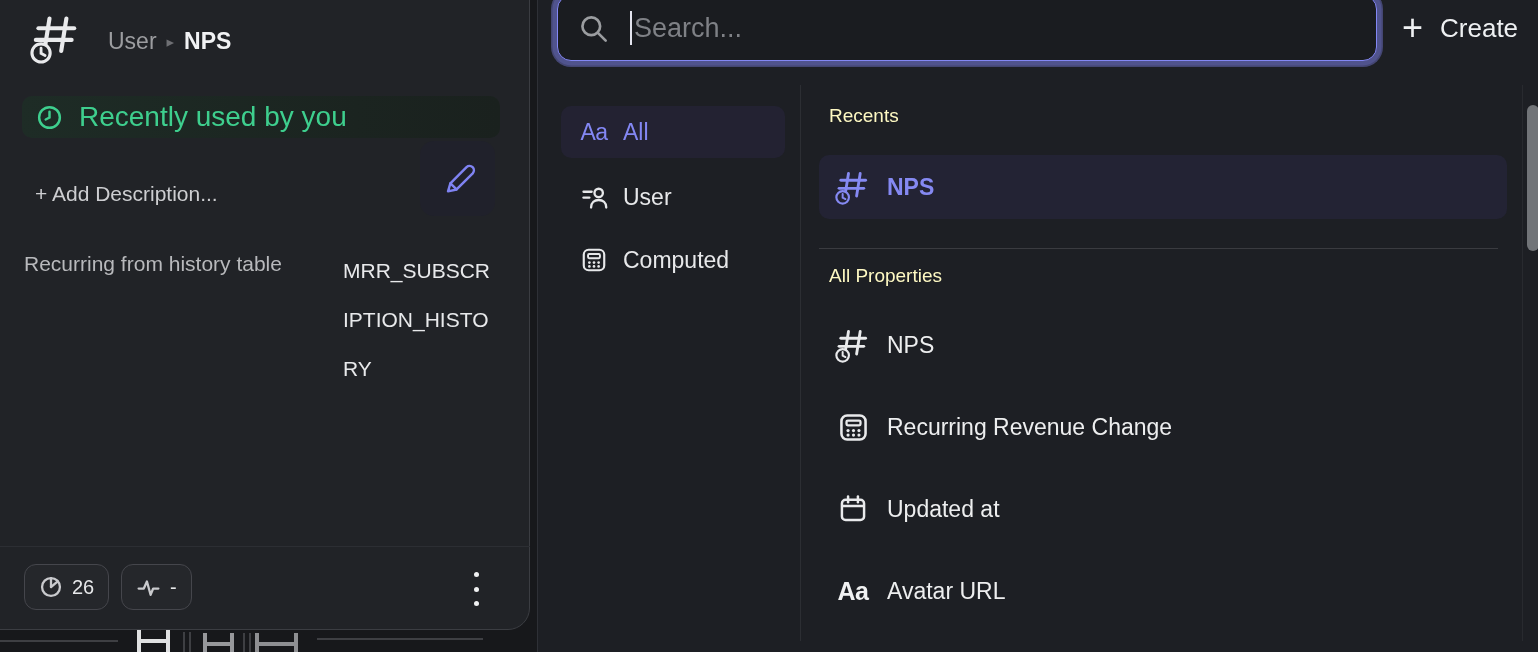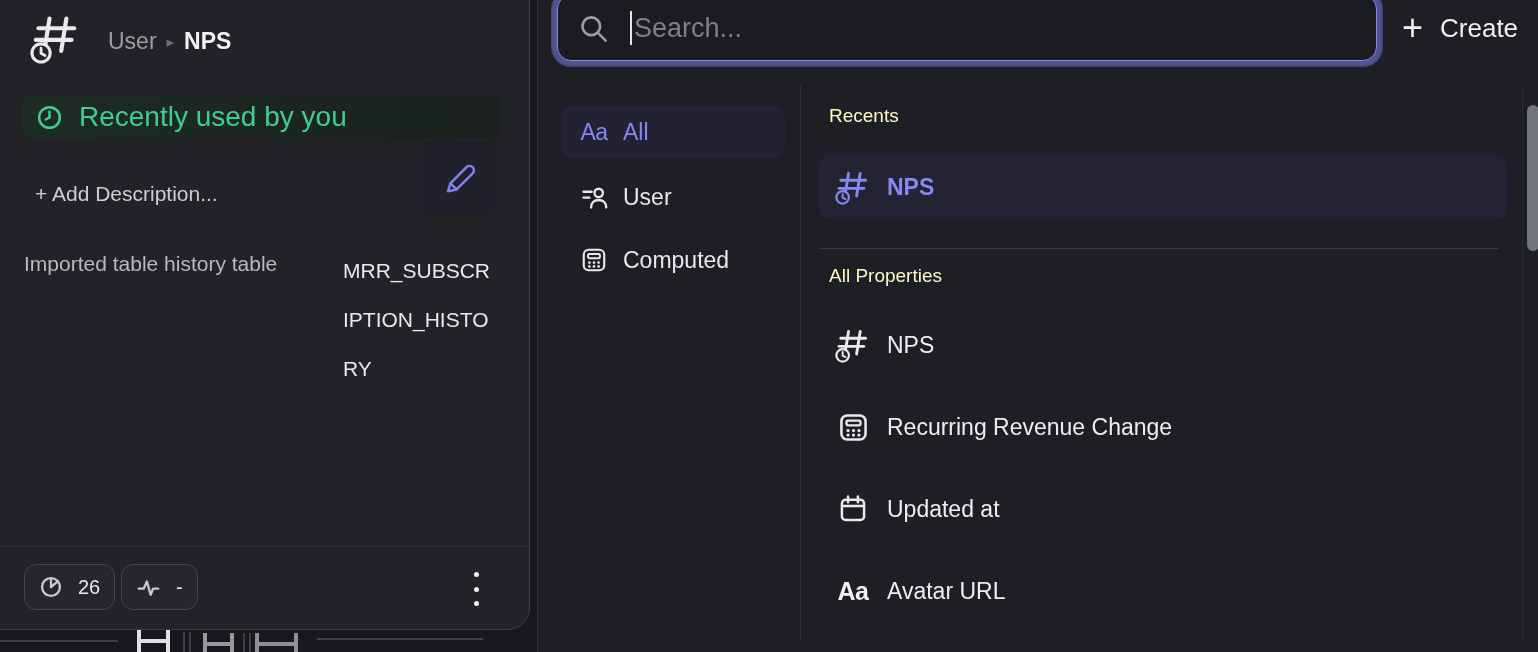--- a/index.html
+++ b/index.html
@@ -23,21 +23,21 @@
          display:flex;align-items:center;gap:16px;padding-left:14px;box-sizing:border-box;color:#3ecf8e;}
   .badge .lbl{font-size:28px;}
   .adddesc{position:absolute;left:35px;top:182px;font-size:21px;color:#cdced1;}
   .pencilbtn{position:absolute;left:420px;top:141px;width:75px;height:75px;border-radius:14px;
              background:#20212b;display:flex;align-items:center;justify-content:center;color:#7f83f2;}
   .implbl{position:absolute;left:24px;top:252px;font-size:21px;color:#b8b9bc;}
   .impval{position:absolute;left:343px;top:246px;width:152px;font-size:21px;line-height:49px;
           color:#e8e9eb;word-break:break-all;}
   .footdiv{position:absolute;left:0;top:546px;width:530px;height:1px;background:#2c2e33;}
   .pill{position:absolute;top:564px;height:46px;border:1.5px solid #45464c;border-radius:12px;
-        background:rgba(255,255,255,0.02);display:flex;align-items:center;gap:15px;
+        background:rgba(255,255,255,0.02);display:flex;align-items:center;gap:9px;
         padding:0 14px;box-sizing:border-box;color:#c9cacd;}
   .pill .txt{font-size:20px;color:#e7e8ea;}
   .kebab{position:absolute;left:468px;top:572px;width:16px;height:34px;display:flex;
          flex-direction:column;justify-content:space-between;align-items:center;}
   .kebab i{width:5px;height:5px;border-radius:50%;background:#f0f1f2;}
   
   .modal{position:absolute;left:537px;top:-20px;width:1020px;height:692px;z-index:2;
          background:#1d1f24;border:1px solid #2e3036;border-radius:20px;box-sizing:border-box;}
   .modal-in{position:absolute;left:0;top:8px;width:1001px;height:652px;}
   .searchwrap{position:absolute;left:19px;top:6px;width:820px;height:66px;border-radius:14px;
@@ -122,21 +122,21 @@
 
   <div class="pencilbtn">
     <span>
       <svg width="38" height="38" viewBox="0 0 40 40" fill="none" stroke="currentColor" stroke-width="2.6" stroke-linejoin="round" stroke-linecap="round">
         <path d="M9.5 33 L12 24.5 L29 7.5 a4.6 4.6 0 0 1 6.5 6.5 L18.5 31 L9.5 33 Z"></path>
         <path d="M12 24.5 L18.5 31"></path>
       </svg>
     </span>
   </div>
 
-  <div class="implbl">Imported table history table</div>
+  <div class="implbl">Recurring from history table</div>
   <div class="impval">MRR_SUBSCRIPTION_HISTORY</div>
 
   <div class="footdiv"></div>
 
   <div class="pill" style="left:24px;">
     <span>
       <svg width="24" height="24" viewBox="0 0 22 22" fill="none" stroke="currentColor" stroke-width="2.1" stroke-linecap="round">
         <circle cx="11" cy="11" r="8.2"></circle>
             <path d="M11 11 V2.8"></path>
             <path d="M11 11 L17.2 5.8"></path>

